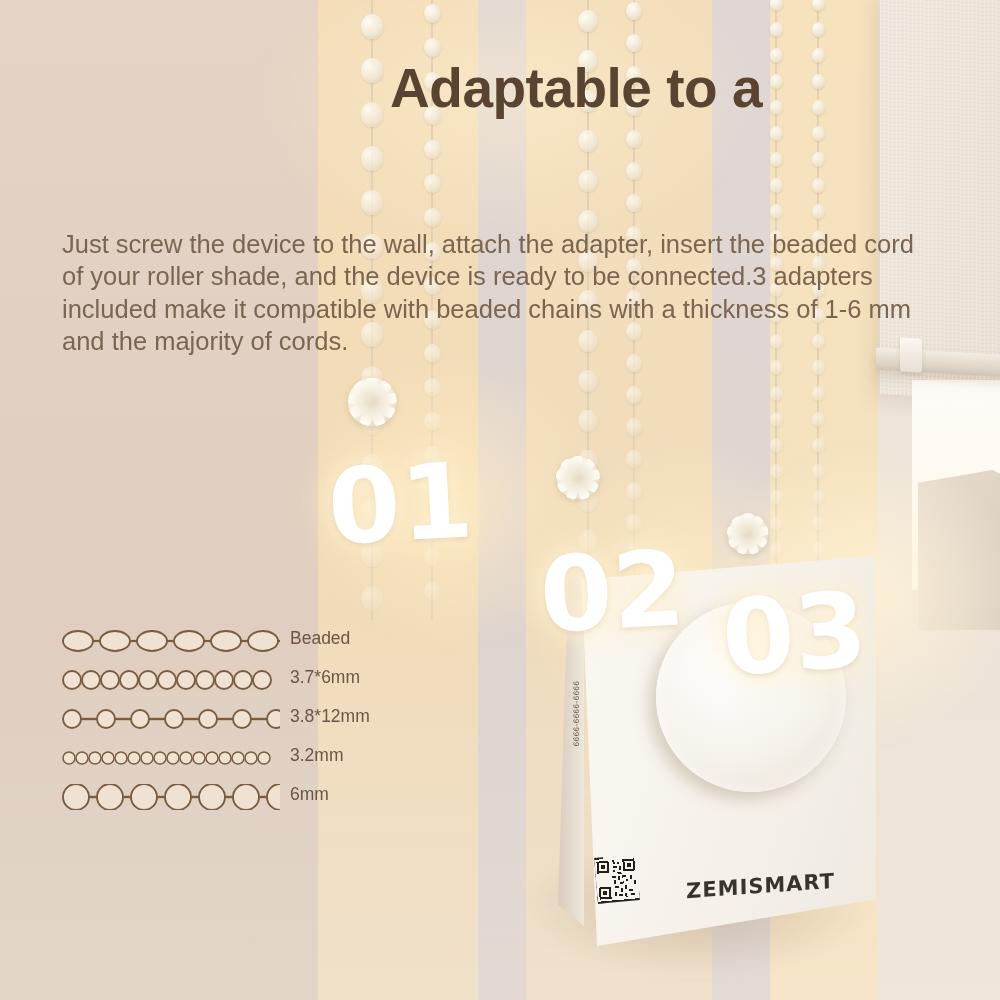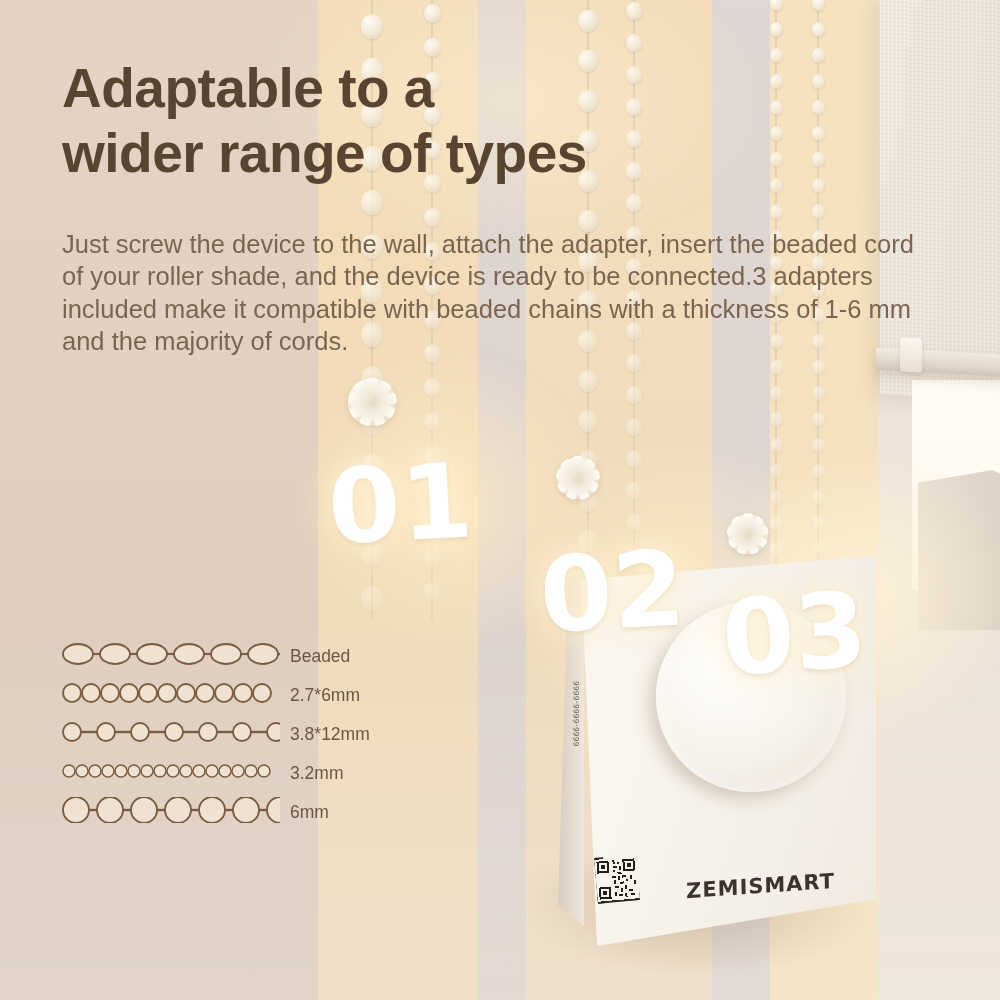--- a/index.html
+++ b/index.html
@@ -111,28 +111,28 @@
   .step{position:absolute;color:#fff;font-weight:700;line-height:1;
     font-family:"DejaVu Sans",sans-serif;
     text-shadow:0 0 22px rgba(255,242,214,.95),0 0 44px rgba(255,236,196,.75),0 2px 5px rgba(160,132,98,.4);}
   #step01{left:328px;top:452px;font-size:104px;transform:rotate(-3deg);}
   #step02{left:540px;top:540px;font-size:104px;transform:rotate(-3deg);}
   #step03{left:722px;top:582px;font-size:104px;transform:rotate(-4deg);}
 
   
   .headline{position:absolute;left:62px;top:56px;width:700px;
     font-size:55px;font-weight:700;line-height:1.18;color:#594432;letter-spacing:-.5px;}
-  .headline div{white-space:nowrap;}
+  .headline div{white-space:nowrap;text-align:right;}
   .body-copy{position:absolute;left:62px;top:228px;width:860px;
     font-size:25.5px;line-height:1.27;color:#7b6550;font-weight:400;}
 
   
   .compat{position:absolute;left:62px;top:628px;width:360px;}
   .compat-title{font-size:20.5px;font-weight:700;color:#5b4634;margin-bottom:22px;}
-  .crow{display:flex;align-items:flex-end;height:39px;}
+  .crow{display:flex;align-items:flex-start;height:39px;}
   .cdiag{width:218px;height:26px;flex:0 0 218px;}
   .clabel{font-size:17.5px;color:#6b5646;padding-left:10px;}
 </style>
 </head>
 <body>
 
 <div class="stage">
 
   <div class="wall">
     <div class="band b1"></div>
@@ -377,21 +377,20 @@
     <div class="serial">6666-6666-6666</div>
     <div class="brand">ZEMISMART</div>
   </div>
 
   <div class="step" id="step01">01</div>
   <div class="step" id="step02">02</div>
   <div class="step" id="step03">03</div>
 
   <div class="headline">
     <div>Adaptable to a</div>
-    <div>wider range of types</div>
   </div>
 
   <div class="body-copy">Just screw the device to the wall, attach the adapter, insert the beaded cord of your roller shade, and the device is ready to be connected.3 adapters included make it compatible with beaded chains with a thickness of 1-6 mm and the majority of cords.</div>
 
   <div class="compat">
     <div id="compat-rows">
         <div class="crow">
           <svg class="cdiag" viewBox="0 0 218 26">
             <line x1="30" y1="13" x2="39" y2="13" stroke="#7a5c41" stroke-width="2.2"></line>
             <ellipse cx="16" cy="13" rx="15" ry="10" fill="#efe2d2" stroke="#7a5c41" stroke-width="1.9"></ellipse>
@@ -416,21 +415,21 @@
             <ellipse cx="48" cy="13" rx="9" ry="9" fill="#efe2d2" stroke="#7a5c41" stroke-width="1.9"></ellipse>
             <ellipse cx="67" cy="13" rx="9" ry="9" fill="#efe2d2" stroke="#7a5c41" stroke-width="1.9"></ellipse>
             <ellipse cx="86" cy="13" rx="9" ry="9" fill="#efe2d2" stroke="#7a5c41" stroke-width="1.9"></ellipse>
             <ellipse cx="105" cy="13" rx="9" ry="9" fill="#efe2d2" stroke="#7a5c41" stroke-width="1.9"></ellipse>
             <ellipse cx="124" cy="13" rx="9" ry="9" fill="#efe2d2" stroke="#7a5c41" stroke-width="1.9"></ellipse>
             <ellipse cx="143" cy="13" rx="9" ry="9" fill="#efe2d2" stroke="#7a5c41" stroke-width="1.9"></ellipse>
             <ellipse cx="162" cy="13" rx="9" ry="9" fill="#efe2d2" stroke="#7a5c41" stroke-width="1.9"></ellipse>
             <ellipse cx="181" cy="13" rx="9" ry="9" fill="#efe2d2" stroke="#7a5c41" stroke-width="1.9"></ellipse>
             <ellipse cx="200" cy="13" rx="9" ry="9" fill="#efe2d2" stroke="#7a5c41" stroke-width="1.9"></ellipse>
           </svg>
-          <div class="clabel">2.7*6mm</div>
+          <div class="clabel">3.7*6mm</div>
         </div>
         <div class="crow">
           <svg class="cdiag" viewBox="0 0 218 26">
             <line x1="18" y1="13" x2="36" y2="13" stroke="#7a5c41" stroke-width="2.4"></line>
             <ellipse cx="10" cy="13" rx="9" ry="9" fill="#efe2d2" stroke="#7a5c41" stroke-width="1.9"></ellipse>
             <line x1="52" y1="13" x2="70" y2="13" stroke="#7a5c41" stroke-width="2.4"></line>
             <ellipse cx="44" cy="13" rx="9" ry="9" fill="#efe2d2" stroke="#7a5c41" stroke-width="1.9"></ellipse>
             <line x1="86" y1="13" x2="104" y2="13" stroke="#7a5c41" stroke-width="2.4"></line>
             <ellipse cx="78" cy="13" rx="9" ry="9" fill="#efe2d2" stroke="#7a5c41" stroke-width="1.9"></ellipse>
             <line x1="120" y1="13" x2="138" y2="13" stroke="#7a5c41" stroke-width="2.4"></line>

